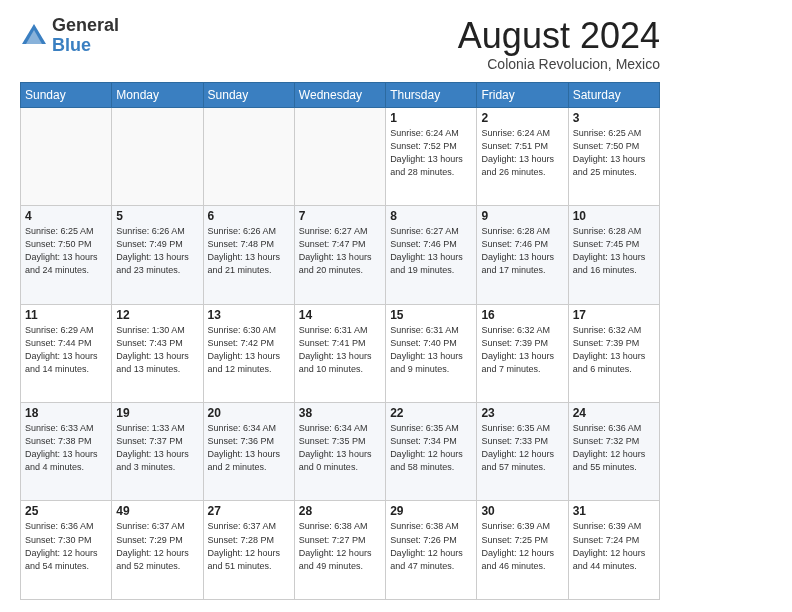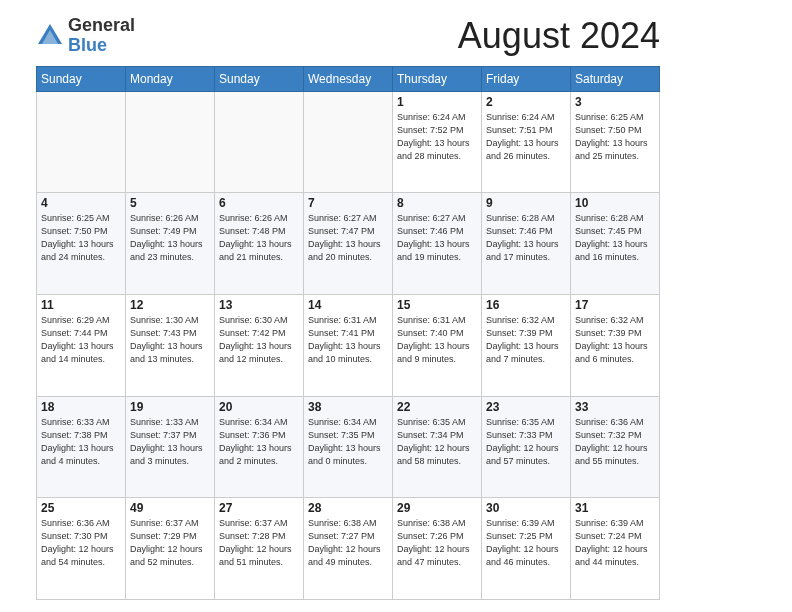--- a/index.html
+++ b/index.html
@@ -6,21 +6,21 @@
     body {
       width: 792px;
       height: 612px;
       font-family: Arial, sans-serif;
       background: #fff;
       overflow: hidden;
     }
     .page {
       width: 680px;
       height: 612px;
-      padding: 16px 20px 12px 36px;
+      padding: 16px 20px 12px 20px;
       display: flex;
       flex-direction: column;
     }
     .header {
       display: flex;
       align-items: flex-start;
       justify-content: space-between;
       margin-bottom: 10px;
     }
     .logo {
@@ -120,20 +120,21 @@
         <polygon points="14,2 26,22 2,22" fill="#3a7fc1"></polygon>
         <polygon points="14,8 22,22 6,22" fill="#fff" opacity="0.4"></polygon>
       </svg>
       <div class="logo-text">
         <span class="logo-general">General</span><br>
         <span class="logo-blue">Blue</span>
       </div>
     </div>
     <div class="title-section">
       <div class="month-title">August 2024</div>
+      <div class="location">Colonia Revolucion, Mexico</div>
     </div>
   </div>
 
   <table class="calendar">
     <thead>
       <tr>
       <th>Sunday</th>
           <th>Monday</th>
           <th>Sunday</th>
           <th>Wednesday</th>
@@ -309,21 +310,21 @@
 and 58 minutes.</div>
           </td>
           <td>
             <span class="day-num">23</span>
             <div class="day-info">Sunrise: 6:35 AM
 Sunset: 7:33 PM
 Daylight: 12 hours
 and 57 minutes.</div>
           </td>
           <td>
-            <span class="day-num">33</span>
+            <span class="day-num">24</span>
             <div class="day-info">Sunrise: 6:36 AM
 Sunset: 7:32 PM
 Daylight: 12 hours
 and 55 minutes.</div>
           </td>
         </tr>
         <tr>
           <td>
             <span class="day-num">25</span>
             <div class="day-info">Sunrise: 6:36 AM

